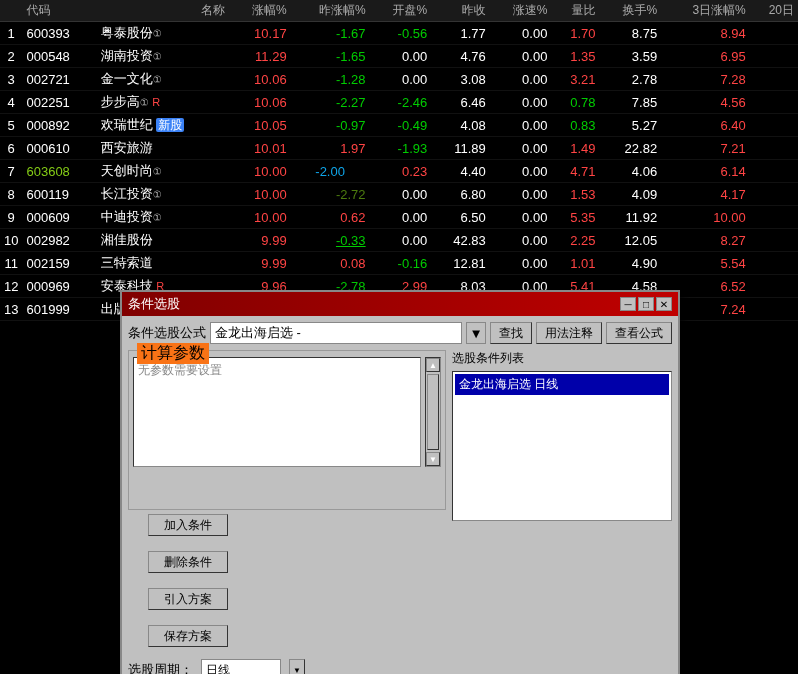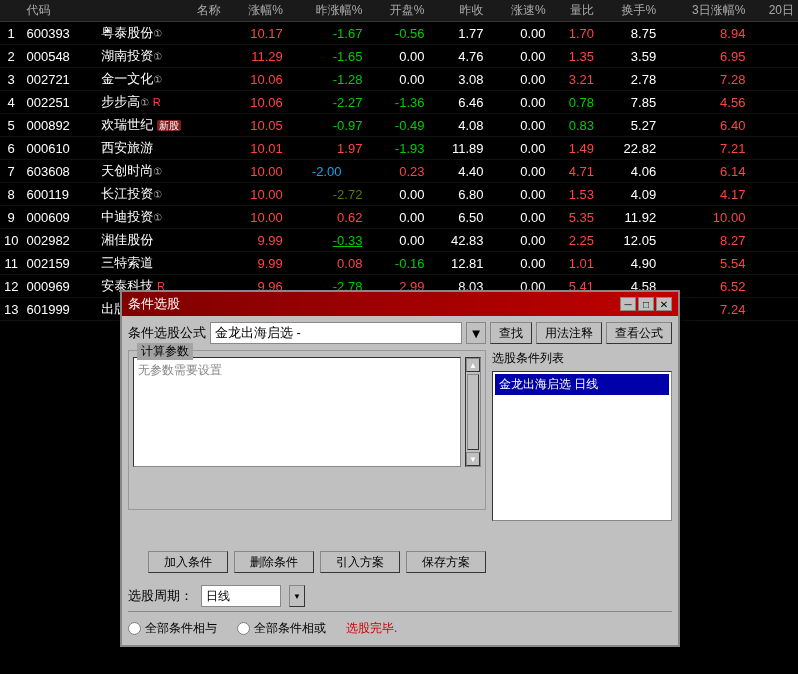--- a/index.html
+++ b/index.html
@@ -333,32 +333,32 @@
       <td style="color:#fff;">2.78</td>
       <td style="color:#ff4444;">7.28</td>
       <td style="color:#fff;"></td>
     </tr>
         <tr>
       <td style="color:#fff;text-align:center;">4</td>
       <td style="color:#fff;text-align:left;">002251</td>
       <td style="color:#fff;">步步高<span style="color:#aaa;font-size:10px;">①</span> <span style="color:#ff4444;font-size:11px;">R</span></td>
       <td style="color:#ff4444;">10.06</td>
       <td style="color:#00cc00;">-2.27</td>
-      <td style="color:#00cc00;">-1.36</td>
+      <td style="color:#00cc00;">-2.46</td>
       <td style="color:#fff;">6.46</td>
       <td style="color:#fff;">0.00</td>
       <td style="color:#00cc00;">0.78</td>
       <td style="color:#fff;">7.85</td>
       <td style="color:#ff4444;">4.56</td>
       <td style="color:#fff;"></td>
     </tr>
         <tr>
       <td style="color:#fff;text-align:center;">5</td>
       <td style="color:#fff;text-align:left;">000892</td>
-      <td style="color:#fff;">欢瑞世纪 <span style="background:#7f1d1d;color:#fff;font-size:10px;padding:0 2px;border-radius:2px;">新股</span></td>
+      <td style="color:#fff;">欢瑞世纪 <span style="background:#3b82f6;color:#fff;font-size:12px;padding:0 2px;border-radius:2px;">新股</span></td>
       <td style="color:#ff4444;">10.05</td>
       <td style="color:#00cc00;">-0.97</td>
       <td style="color:#00cc00;">-0.49</td>
       <td style="color:#fff;">4.08</td>
       <td style="color:#fff;">0.00</td>
       <td style="color:#00cc00;">0.83</td>
       <td style="color:#fff;">5.27</td>
       <td style="color:#ff4444;">6.40</td>
       <td style="color:#fff;"></td>
     </tr>
@@ -371,21 +371,21 @@
       <td style="color:#00cc00;">-1.93</td>
       <td style="color:#fff;">11.89</td>
       <td style="color:#fff;">0.00</td>
       <td style="color:#ff4444;">1.49</td>
       <td style="color:#fff;">22.82</td>
       <td style="color:#ff4444;">7.21</td>
       <td style="color:#fff;"></td>
     </tr>
         <tr>
       <td style="color:#fff;text-align:center;">7</td>
-      <td style="color:#ffffff;text-align:left;">603608</td>
+      <td style="color:#84cc16;text-align:left;">603608</td>
       <td style="color:#fff;">天创时尚<span style="color:#aaa;font-size:10px;">①</span></td>
       <td style="color:#ff4444;">10.00</td>
       <td style="color:#0ea5e9;text-align:center;">-2.00</td>
       <td style="color:#ff4444;">0.23</td>
       <td style="color:#fff;">4.40</td>
       <td style="color:#fff;">0.00</td>
       <td style="color:#ff4444;">4.71</td>
       <td style="color:#fff;">4.06</td>
       <td style="color:#ff4444;">6.14</td>
       <td style="color:#fff;"></td>
@@ -498,34 +498,34 @@
       <button class="toolbar-btn">查找</button>
       <button class="toolbar-btn">用法注释</button>
       <button class="toolbar-btn">查看公式</button>
     </div>
 
     <div class="dialog-body">
 
       <div class="left-panel">
 
         <div style="border:1px solid #999; padding: 6px 4px 4px 4px; position:relative; min-height: 160px;">
-          <span style="position:absolute; top:-8px; left:8px; background:#a3a3a3; padding:0 4px; font-size:12px; color:#000;">计算参数</span>
+          <span style="position:absolute; top:-8px; left:8px; background:#f97316; padding:0 4px; font-size:16px; color:#000;">计算参数</span>
           <div style="display:flex; gap:4px;">
             <div style="flex:1; background:#fff; border:1px inset #888; min-height:110px; padding:4px;">
               <span style="color:#888; font-size:12px;">无参数需要设置</span>
             </div>
             <div style="width:16px; background:#c0c0c0; border:1px inset #888; display:flex; flex-direction:column; align-items:center;">
               <div style="width:14px; height:14px; background:#c0c0c0; border:1px outset #888; display:flex; align-items:center; justify-content:center; font-size:8px; cursor:pointer;">▲</div>
               <div style="flex:1; width:12px; background:#c0c0c0; border:1px outset #888; margin:2px 0;"></div>
               <div style="width:14px; height:14px; background:#c0c0c0; border:1px outset #888; display:flex; align-items:center; justify-content:center; font-size:8px; cursor:pointer;">▼</div>
             </div>
           </div>
         </div>
 
-        <div style="display:flex; flex-direction:row; gap:6px; align-items:flex-start; padding-left: 20px; margin-top: 37px;">
+        <div style="display:flex; flex-direction:column; gap:15px; align-items:flex-start; padding-left: 20px;">
           <button class="toolbar-btn" style="width:80px;">加入条件</button>
           <button class="toolbar-btn" style="width:80px;">删除条件</button>
           <button class="toolbar-btn" style="width:80px;">引入方案</button>
           <button class="toolbar-btn" style="width:80px;">保存方案</button>
         </div>
 
         <div class="period-row" style="margin-top: 8px;">
           <span class="period-label">选股周期：</span>
           <input class="period-select" type="text" value="日线" style="">
           <button class="period-dropdown-btn">▼</button>

